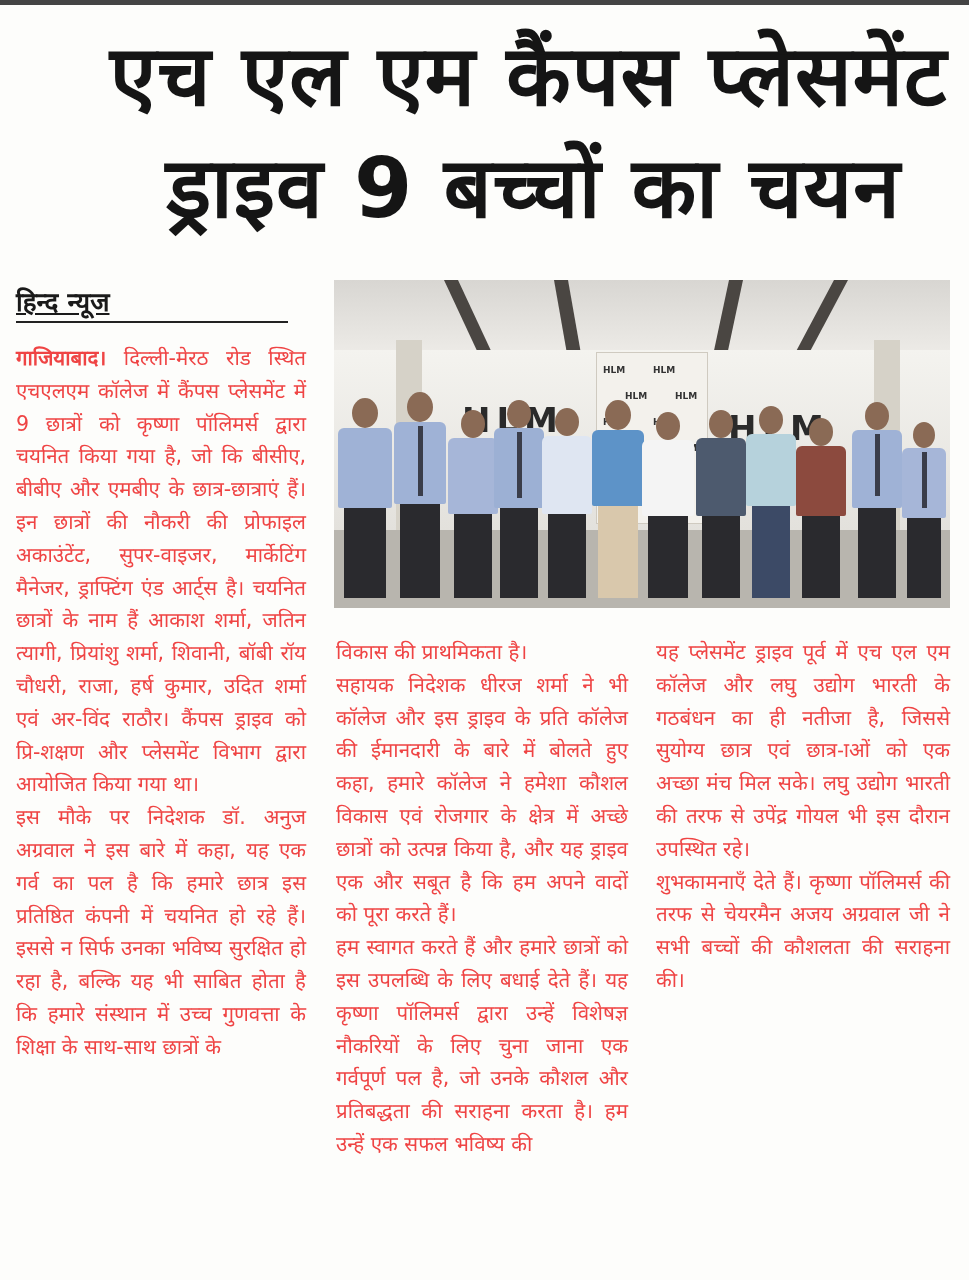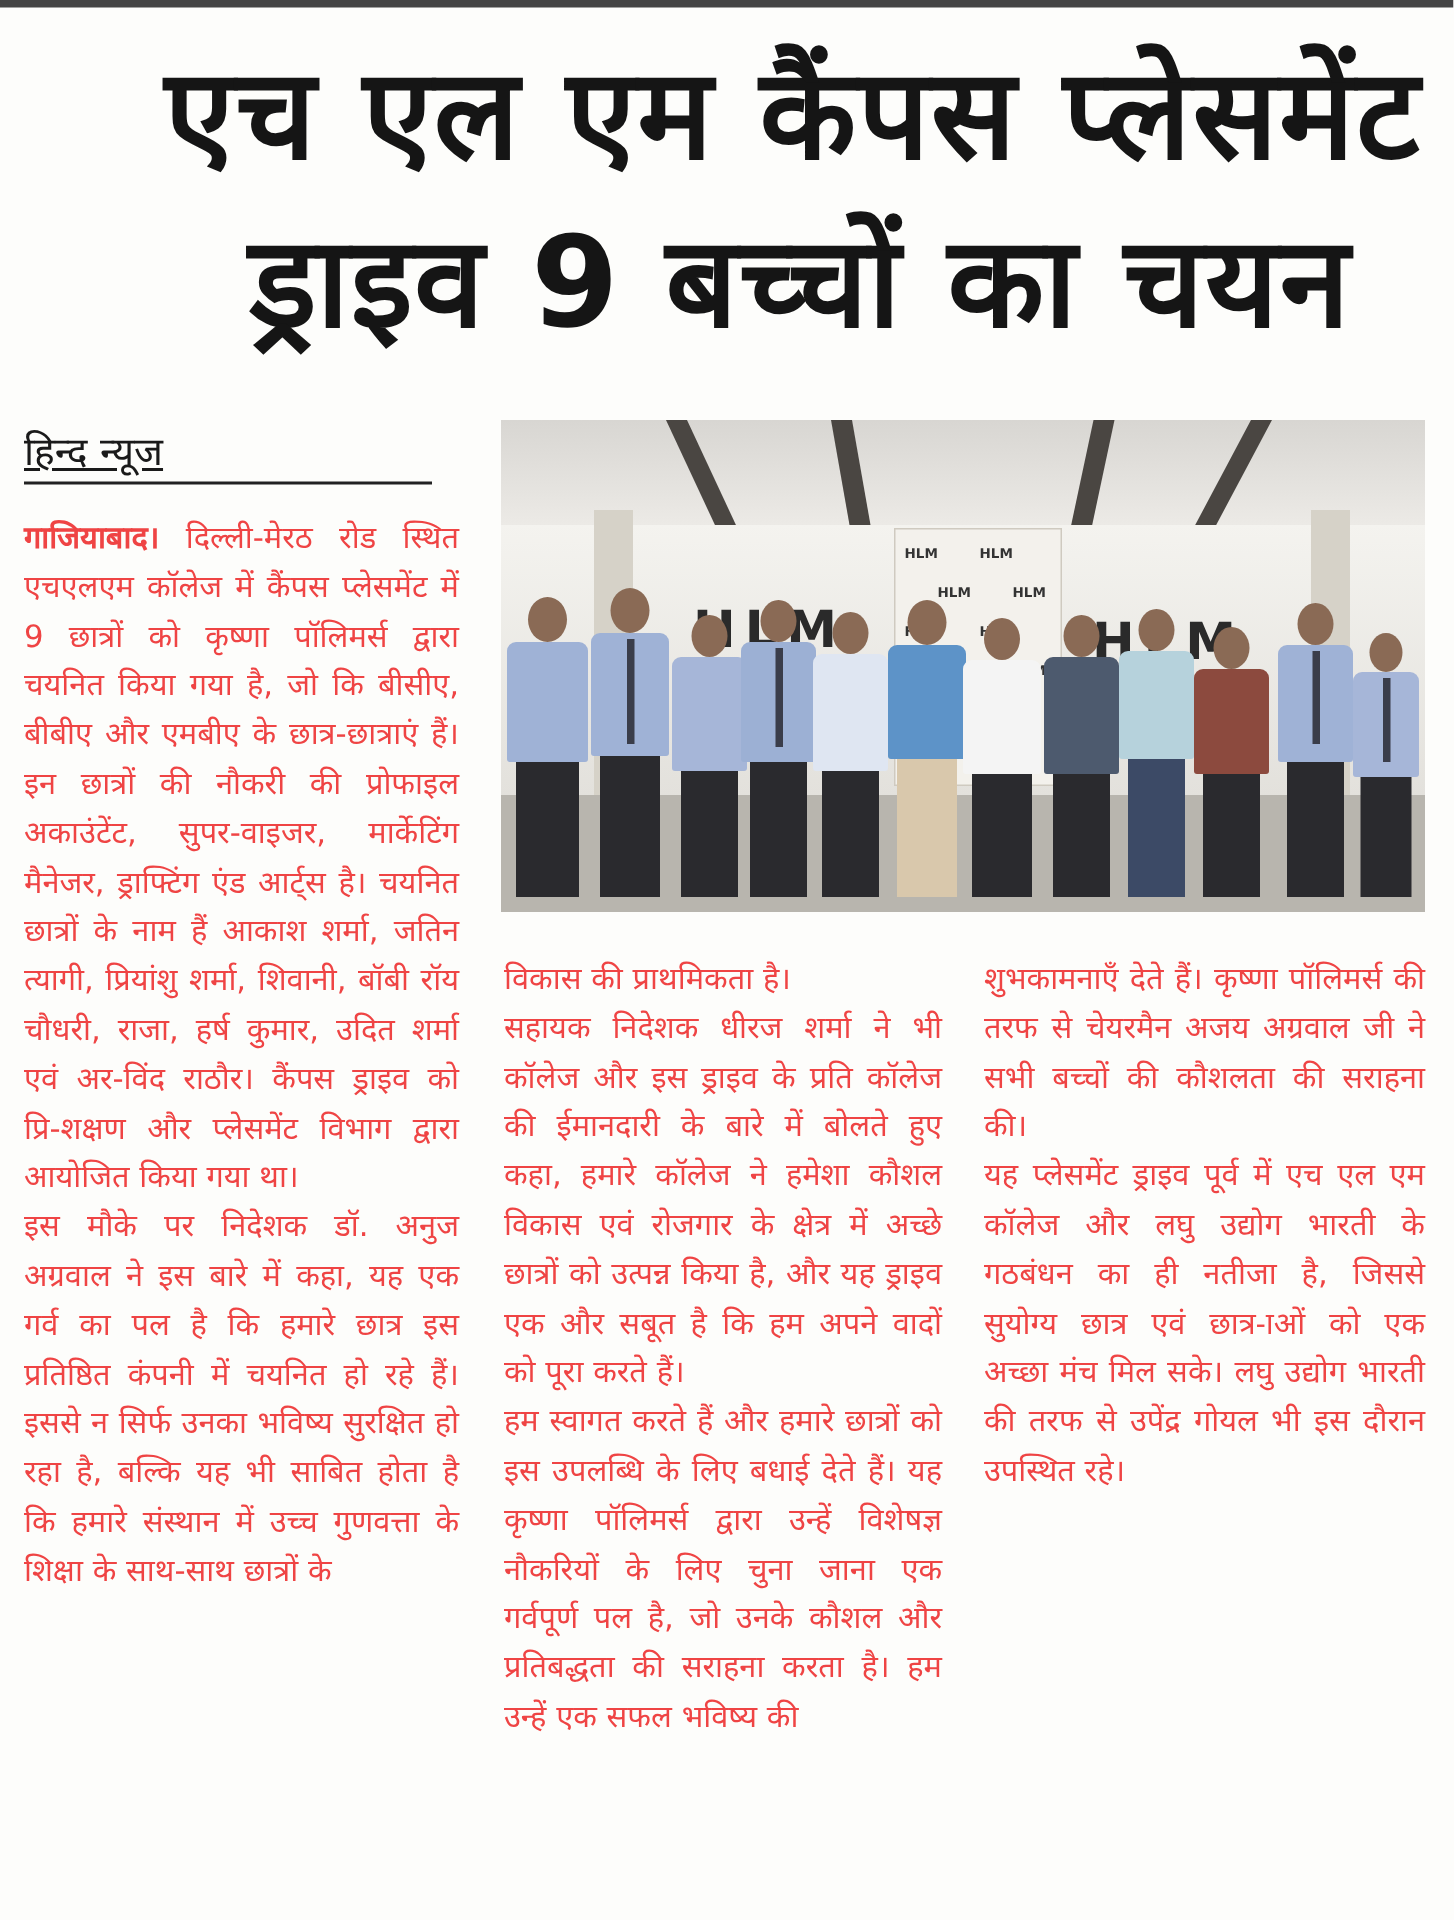--- a/index.html
+++ b/index.html
@@ -2,21 +2,21 @@
 <html><head>
 <meta charset="utf-8">
 <style>
   html, body { margin:0; padding:0; }
   body { width:969px; height:1280px; background:#fdfdfb; overflow:hidden; position:relative; font-family:"DejaVu Sans", sans-serif; color:#1a1a1a; }
   .topline { position:absolute; left:0; top:0; width:969px; height:5px; background:#444; }
   .headline { position:absolute; left:0; top:20px; width:969px; text-align:center; font-family:"DejaVu Sans", sans-serif; font-weight:bold; color:#151515;padding-left:44px; }
   .headline .l1 { font-size:84px; line-height:112px; letter-spacing:1px; }
   .headline .l2 { font-size:84px; line-height:112px; letter-spacing:1px;margin-left:10px; }
   .byline { position:absolute; left:16px; top:284px; width:272px; }
-  .byline span { font-size:26px; font-weight:normal; line-height:36px; text-decoration:underline; }
+  .byline span { font-size:26px; font-weight:bold; line-height:36px; text-decoration:underline; }
   .byline .rule { position:absolute; left:0; top:37px; width:272px; height:2px; background:#222; }
   .col { position:absolute; font-size:20.5px; line-height:32.8px; text-align:justify; color:#ef4444; }
   .col p { margin:0; }
   .col1 { left:16px; top:342px; width:290px; }
   .col2 { left:336px; top:636px; width:292px; }
   .col3 { left:656px; top:636px; width:294px; }
   .dateline { font-weight:bold; }
   .photo { position:absolute; left:334px; top:280px; width:616px; height:328px; overflow:hidden; background:#e8e6e0; }
   .ceiling { position:absolute; left:0; top:0; width:616px; height:70px; background:linear-gradient(#d8d6d2,#eceae6); }
   .beam { position:absolute; top:0; width:14px; height:70px; background:#4a4642; transform-origin:top; }
@@ -143,15 +143,15 @@
   </div>
 </div>
 
 <div class="col col2">
   <p>विकास की प्राथमिकता है।</p>
   <p>सहायक निदेशक धीरज शर्मा ने भी कॉलेज और इस ड्राइव के प्रति कॉलेज की ईमानदारी के बारे में बोलते हुए कहा, हमारे कॉलेज ने हमेशा कौशल विकास एवं रोजगार के क्षेत्र में अच्छे छात्रों को उत्पन्न किया है, और यह ड्राइव एक और सबूत है कि हम अपने वादों को पूरा करते हैं।</p>
   <p>हम स्वागत करते हैं और हमारे छात्रों को इस उपलब्धि के लिए बधाई देते हैं। यह कृष्णा पॉलिमर्स द्वारा उन्हें विशेषज्ञ नौकरियों के लिए चुना जाना एक गर्वपूर्ण पल है, जो उनके कौशल और प्रतिबद्धता की सराहना करता है। हम उन्हें एक सफल भविष्य की</p>
 </div>
 
 <div class="col col3">
+  <p>यह प्लेसमेंट ड्राइव पूर्व में एच एल एम कॉलेज और लघु उद्योग भारती के गठबंधन का ही नतीजा है, जिससे सुयोग्य छात्र एवं छात्र-ाओं को एक अच्छा मंच मिल सके। लघु उद्योग भारती की तरफ से उपेंद्र गोयल भी इस दौरान उपस्थित रहे।</p>
   <p>शुभकामनाएँ देते हैं। कृष्णा पॉलिमर्स की तरफ से चेयरमैन अजय अग्रवाल जी ने सभी बच्चों की कौशलता की सराहना की।</p>
-  <p>यह प्लेसमेंट ड्राइव पूर्व में एच एल एम कॉलेज और लघु उद्योग भारती के गठबंधन का ही नतीजा है, जिससे सुयोग्य छात्र एवं छात्र-ाओं को एक अच्छा मंच मिल सके। लघु उद्योग भारती की तरफ से उपेंद्र गोयल भी इस दौरान उपस्थित रहे।</p>
 </div>
 
 </body></html>

